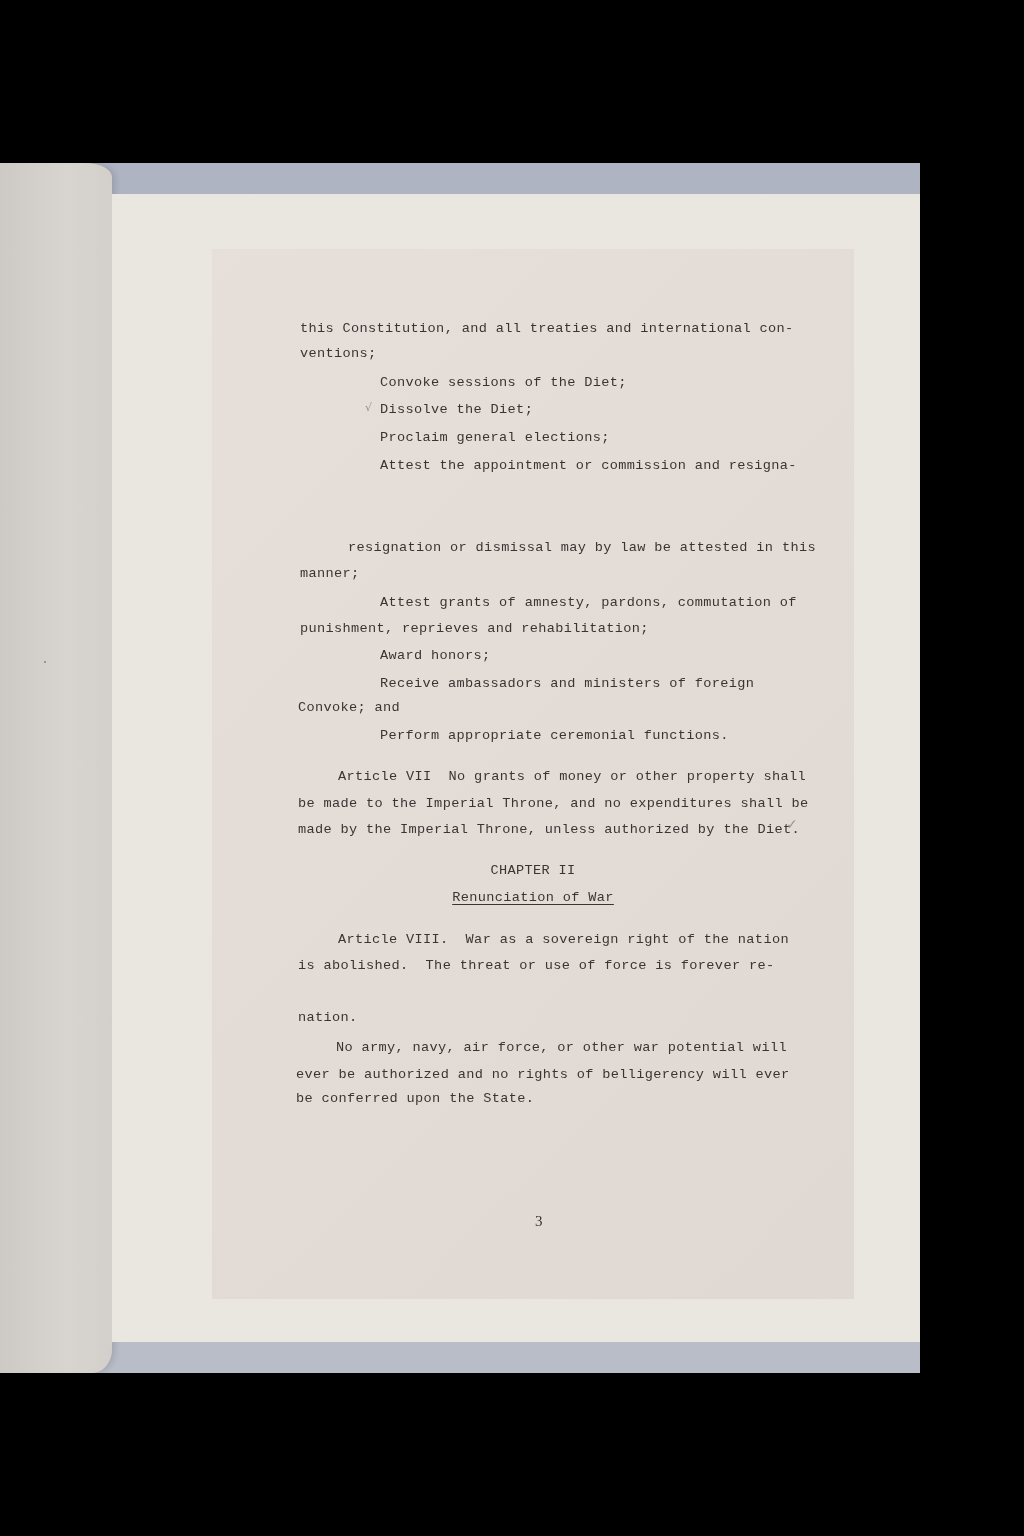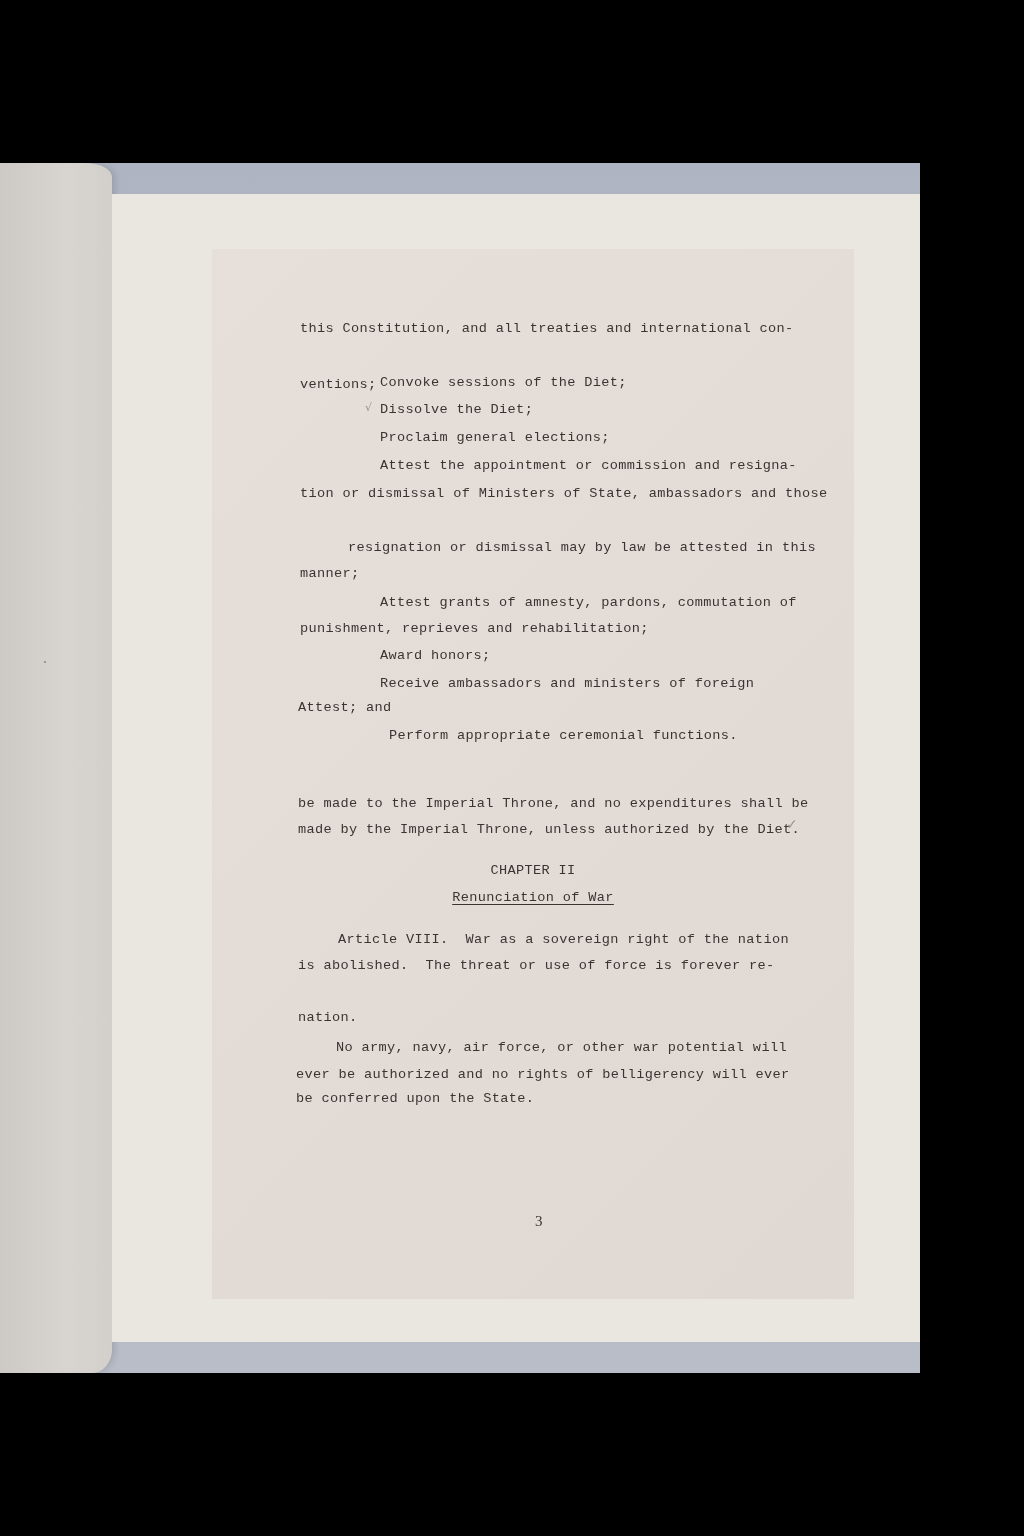--- a/index.html
+++ b/index.html
@@ -54,36 +54,36 @@
 <div class="photo">
   <div class="left-page">
     <div class="dot" style="left:44px;top:498px;"></div>
   </div>
   <div class="book-spine"></div>
 
   <div class="right-page">
     <div class="typed-sheet">
 
       <div class="text" style="left:88px;top:73px;">this Constitution, and all treaties and international con-</div>
-      <div class="text" style="left:88px;top:98px;margin-top:31px;">ventions;</div>
+      <div class="text" style="left:88px;top:98px;">ventions;</div>
       <div class="text" style="left:168px;top:127px;">Convoke sessions of the Diet;</div>
       <span class="checkmark" style="left:153px;top:152px;font-size:11px;">√</span>
       <div class="text" style="left:168px;top:154px;">Dissolve the Diet;</div>
       <div class="text" style="left:168px;top:182px;">Proclaim general elections;</div>
       <div class="text" style="left:168px;top:210px;">Attest the appointment or commission and resigna-</div>
-      <div class="text" style="left:88px;top:238px;">tion or dismissal of Ministers of State, ambassadors and those</div>
       <div class="text" style="left:88px;top:292px;margin-left:48px;">resignation or dismissal may by law be attested in this</div>
       <div class="text" style="left:88px;top:318px;">manner;</div>
       <div class="text" style="left:168px;top:347px;">Attest grants of amnesty, pardons, commutation of</div>
       <div class="text" style="left:88px;top:373px;">punishment, reprieves and rehabilitation;</div>
       <div class="text" style="left:168px;top:400px;">Award honors;</div>
       <div class="text" style="left:168px;top:428px;">Receive ambassadors and ministers of foreign</div>
-      <div class="text" style="left:86px;top:452px;">Attest; and</div>
-      <div class="text" style="left:168px;top:480px;margin-left:9px;">Perform appropriate ceremonial functions.</div>
+      <div class="text" style="left:86px;top:452px;">Convoke; and</div>
+      <div class="text" style="left:168px;top:480px;">Perform appropriate ceremonial functions.</div>
 
+      <div class="text" style="left:126px;top:521px;">Article VII  No grants of money or other property shall</div>
       <div class="text" style="left:86px;top:548px;text-align:center;">be made to the Imperial Throne, and no expenditures shall be</div>
       <div class="text" style="left:86px;top:574px;">made by the Imperial Throne, unless authorized by the Diet.</div>
       <span class="checkmark" style="left:574px;top:567px;">✓</span>
 
       <div class="text center" style="left:0;width:642px;top:615px;">CHAPTER II</div>
       <div class="text center u" style="left:0;width:642px;top:642px;">Renunciation of War</div>
 
       <div class="text" style="left:126px;top:684px;">Article VIII.  War as a sovereign right of the nation</div>
       <div class="text" style="left:86px;top:710px;">is abolished.  The threat or use of force is forever re-</div>
       <div class="text" style="left:86px;top:762px;">nation.</div>

